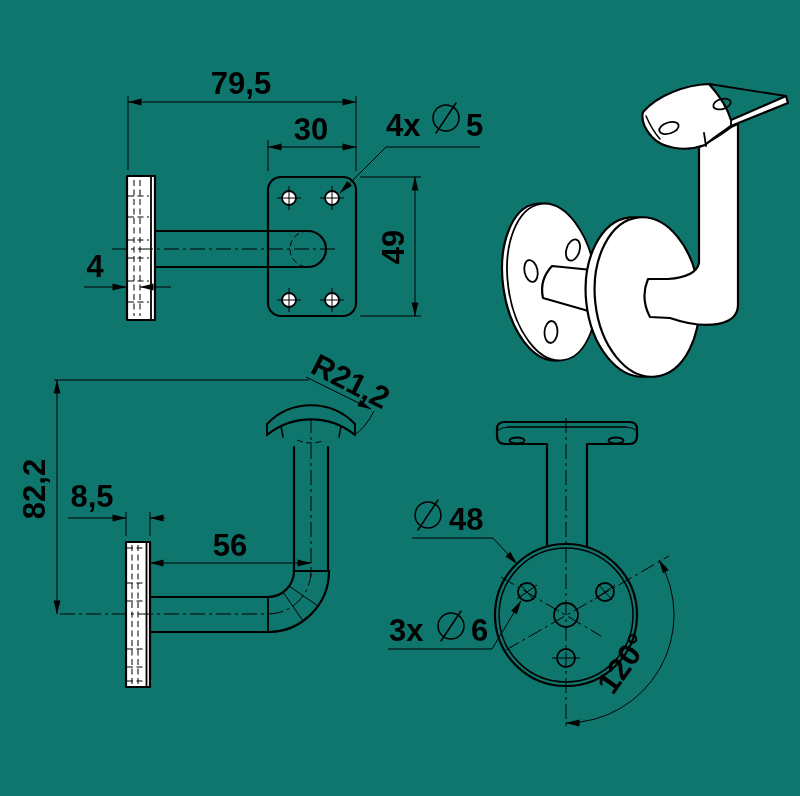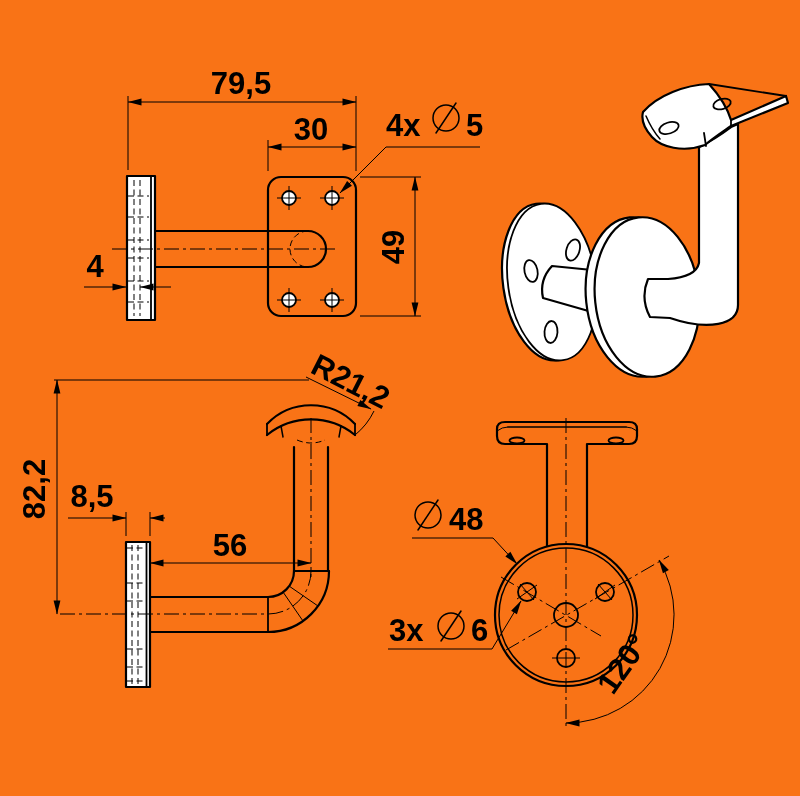--- a/index.html
+++ b/index.html
@@ -1,16 +1,16 @@
 <!DOCTYPE html>
 <html><head>
 <meta charset="utf-8">
 <style>
   html,body{margin:0;padding:0;background:#ffffff;}
-  .stage{width:800px;height:796px;background:#f97316;position:relative;overflow:hidden;}
+  .stage{width:800px;height:796px;background:#0f766e;position:relative;overflow:hidden;}
   svg{display:block;}
   
   .s22{stroke:#000;stroke-width:2.2;fill:none;stroke-linecap:round;stroke-linejoin:round;}
   .s18{stroke:#000;stroke-width:1.8;fill:none;stroke-linecap:round;}
   .s15{stroke:#000;stroke-width:1.5;fill:none;stroke-linecap:round;}
   .s10{stroke:#000;stroke-width:1;fill:none;stroke-linecap:butt;}
   .dash{stroke:#000;stroke-width:1;fill:none;stroke-dasharray:6 3.5;}
   .cdash{stroke:#000;stroke-width:1;fill:none;stroke-dasharray:15 4 3 4;}
   .wfill{fill:#ffffff;}
   text{font-family:"Liberation Sans","DejaVu Sans",sans-serif;font-weight:bold;font-size:31px;fill:#000;}

